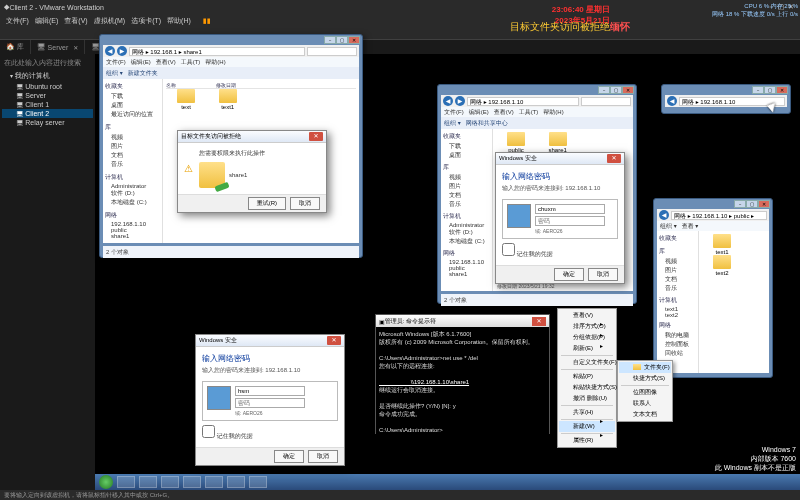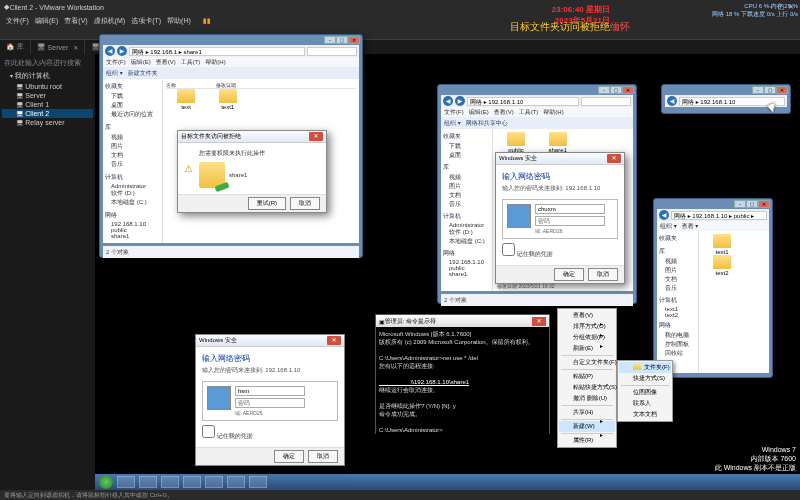--- a/index.html
+++ b/index.html
@@ -25,21 +25,21 @@
 .tree-item::before { content: "▸ "; font-size: 6px; }
 .tree-item.open::before { content: "▾ "; }
 .tree-item.leaf::before { content: "🖥 "; font-size: 6px; }
 
 .guest { flex: 1; position: relative; background: #000; }
 
 
 .clock { position: absolute; top: -50px; right: 190px; color: #ff3030; font-size: 8px; text-align: right; z-index: 5; font-weight: bold; }
 .sysmon { position: absolute; top: -52px; right: 2px; font-size: 6px; color: #9cf; text-align: right; line-height: 8px; }
 .motto { position: absolute; top: -34px; right: 170px; color: #ffcc33; font-size: 10px; z-index: 5; }
-.motto .accent { color: #ff5050; }
+.motto .accent { color: #ff5050; font-weight: bold; }
 
 
 .win { position: absolute; background: #6b8db5; border: 1px solid #3a5a80; border-radius: 3px; box-shadow: 2px 2px 6px rgba(0,0,0,.5); }
 .win-title { height: 10px; display: flex; justify-content: flex-end; align-items: center; padding: 0 2px; gap: 0; }
 .win-title .btn { width: 12px; height: 8px; background: #c6d6ea; border: 1px solid #8aa; font-size: 5px; text-align: center; line-height: 6px; }
 .win-title .btn.close { background: #d96b5c; }
 .addr { height: 12px; background: #f0f0f0; margin: 0 3px; display: flex; align-items: center; font-size: 6px; padding: 0 2px; gap: 2px; }
 .addr .back { width: 10px; height: 10px; background: #2b6fb5; border-radius: 50%; color: #fff; text-align: center; font-size: 6px; line-height: 10px; }
 .addr .path { flex: 1; background: #fff; border: 1px solid #ccc; height: 9px; padding: 0 2px; overflow: hidden; white-space: nowrap; }
 .addr .search { width: 50px; background: #fff; border: 1px solid #ccc; height: 9px; }

